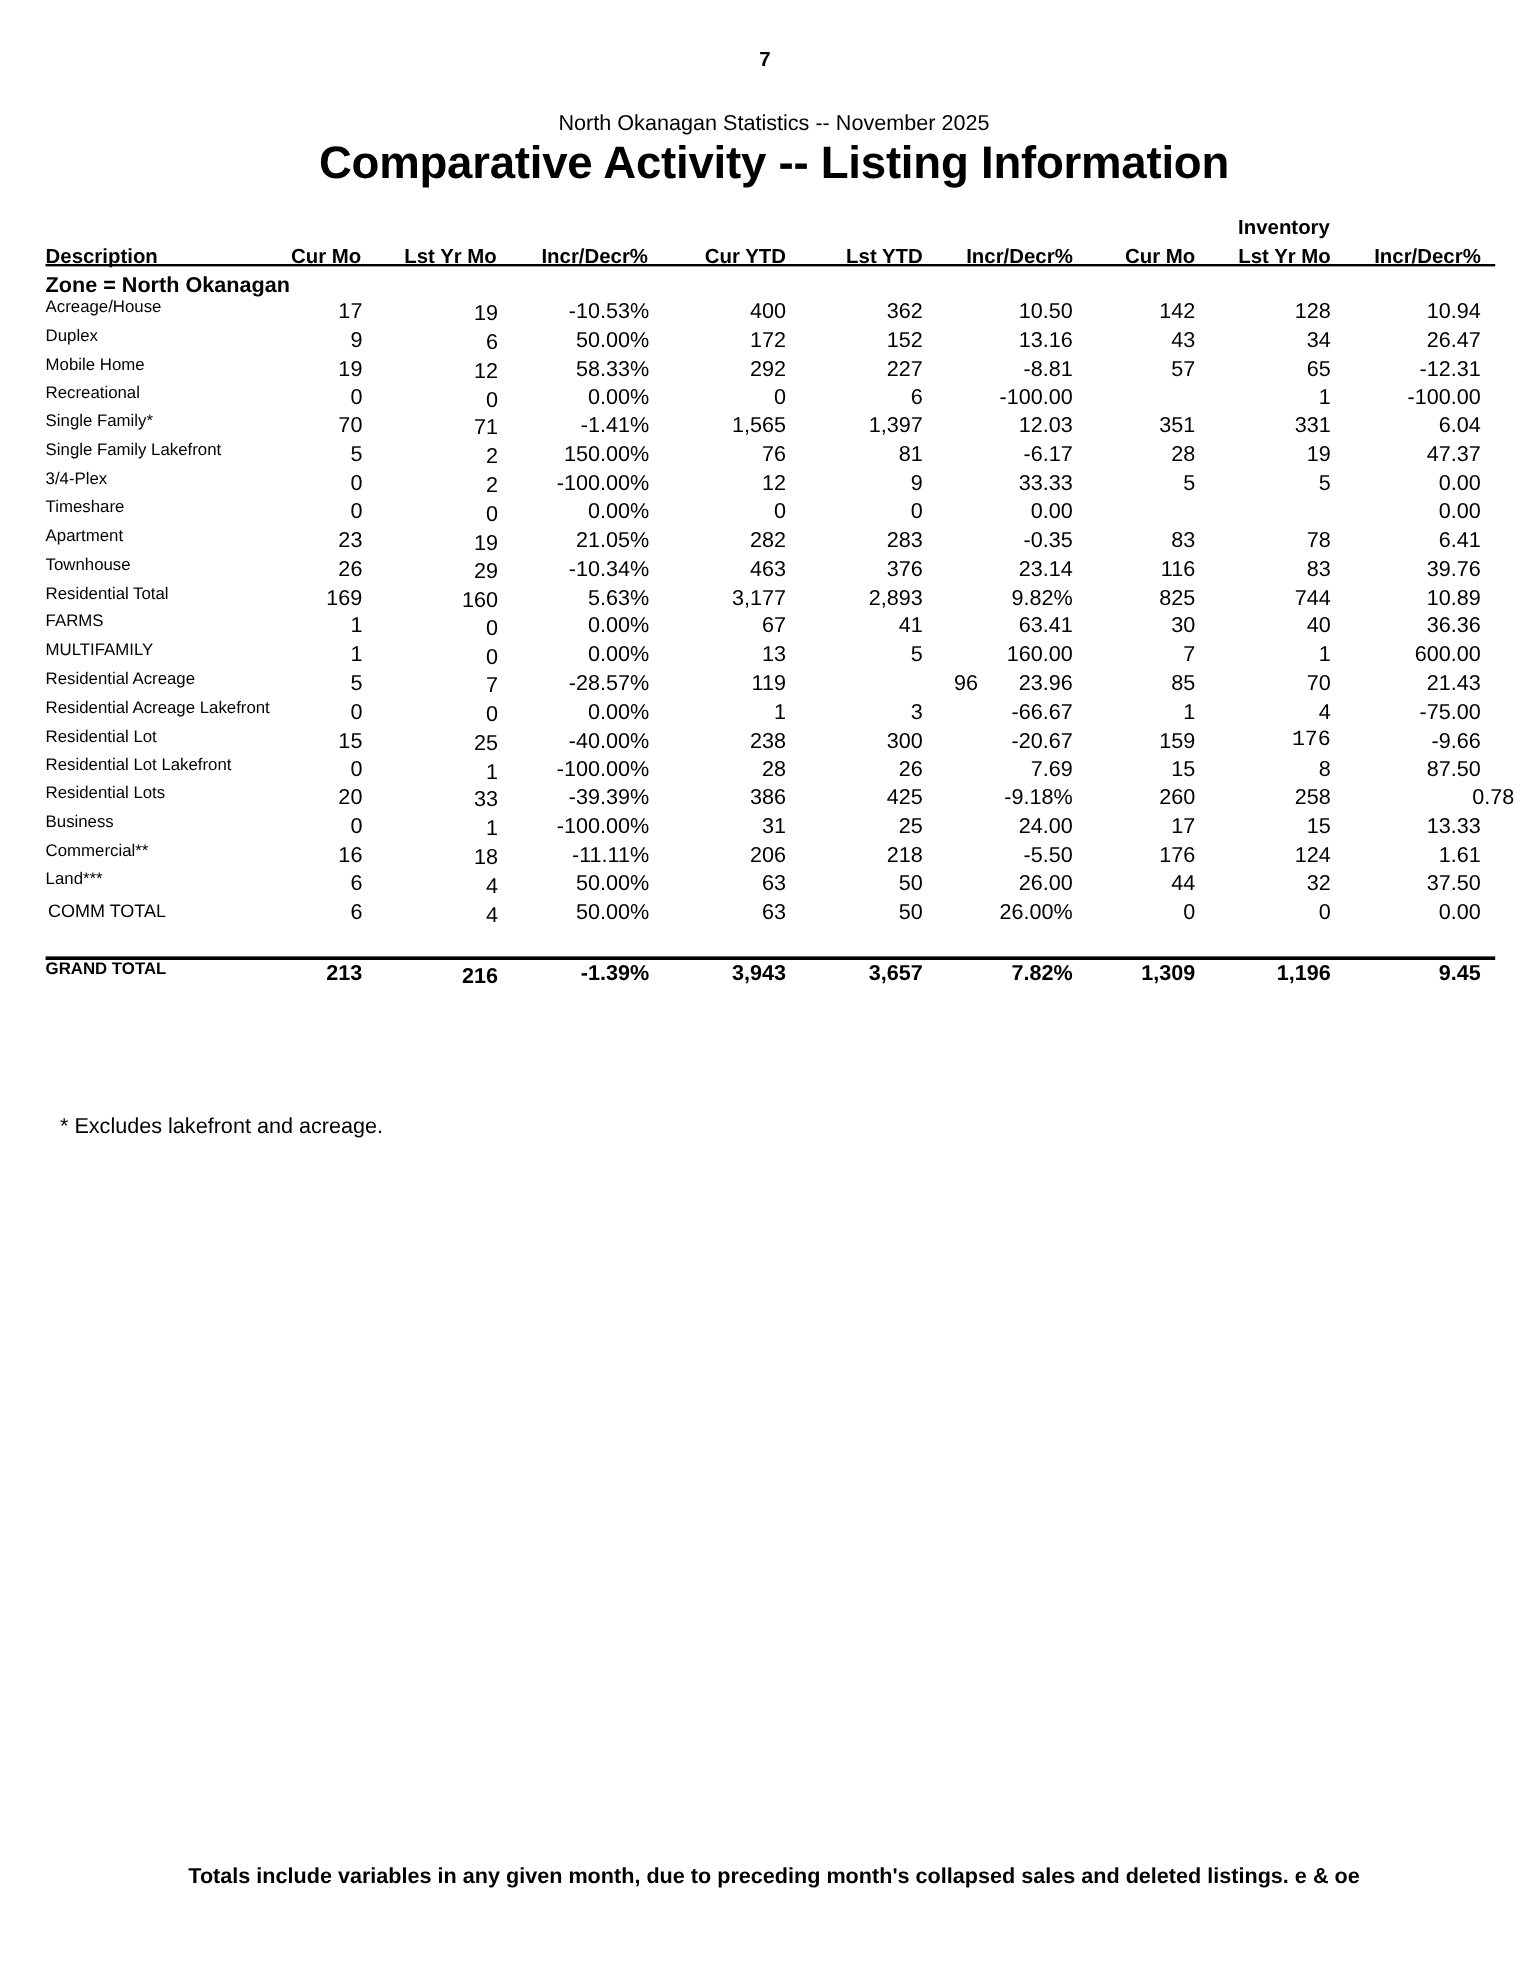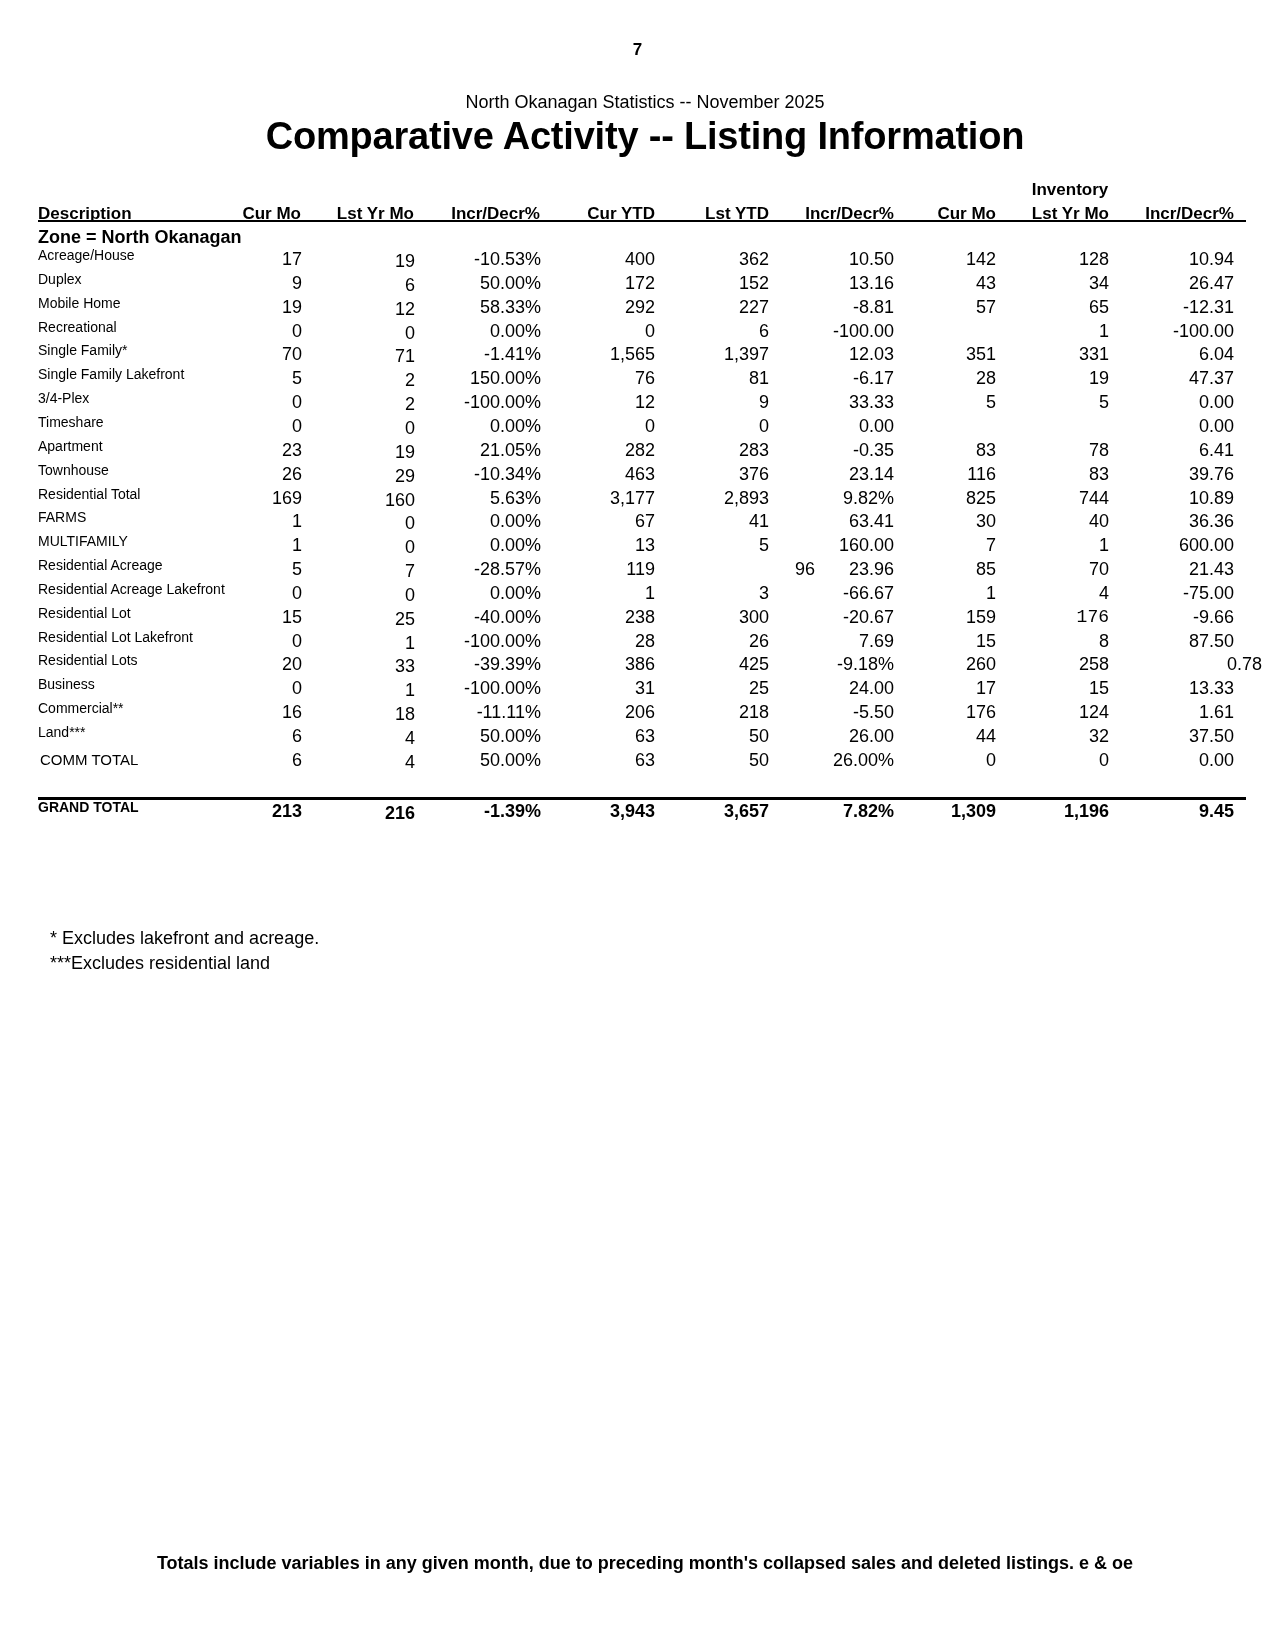--- a/index.html
+++ b/index.html
@@ -327,16 +327,15 @@
   <div class="num" style="left:535px">3,943</div>
   <div class="num" style="left:649px">3,657</div>
   <div class="num" style="left:774px">7.82%</div>
   <div class="num" style="left:876px">1,309</div>
   <div class="num" style="left:989px">1,196</div>
   <div class="num" style="left:1114px">9.45</div>
 </div>
 
 <div class="abs notes">
   <div>*  Excludes lakefront and acreage.</div>
-  <div>***Excludes residential land</div>
 </div>
 
 <div class="abs footer">Totals include variables in any given month, due to preceding month's collapsed sales and deleted listings. e &amp; oe</div>
 
 </body></html>

